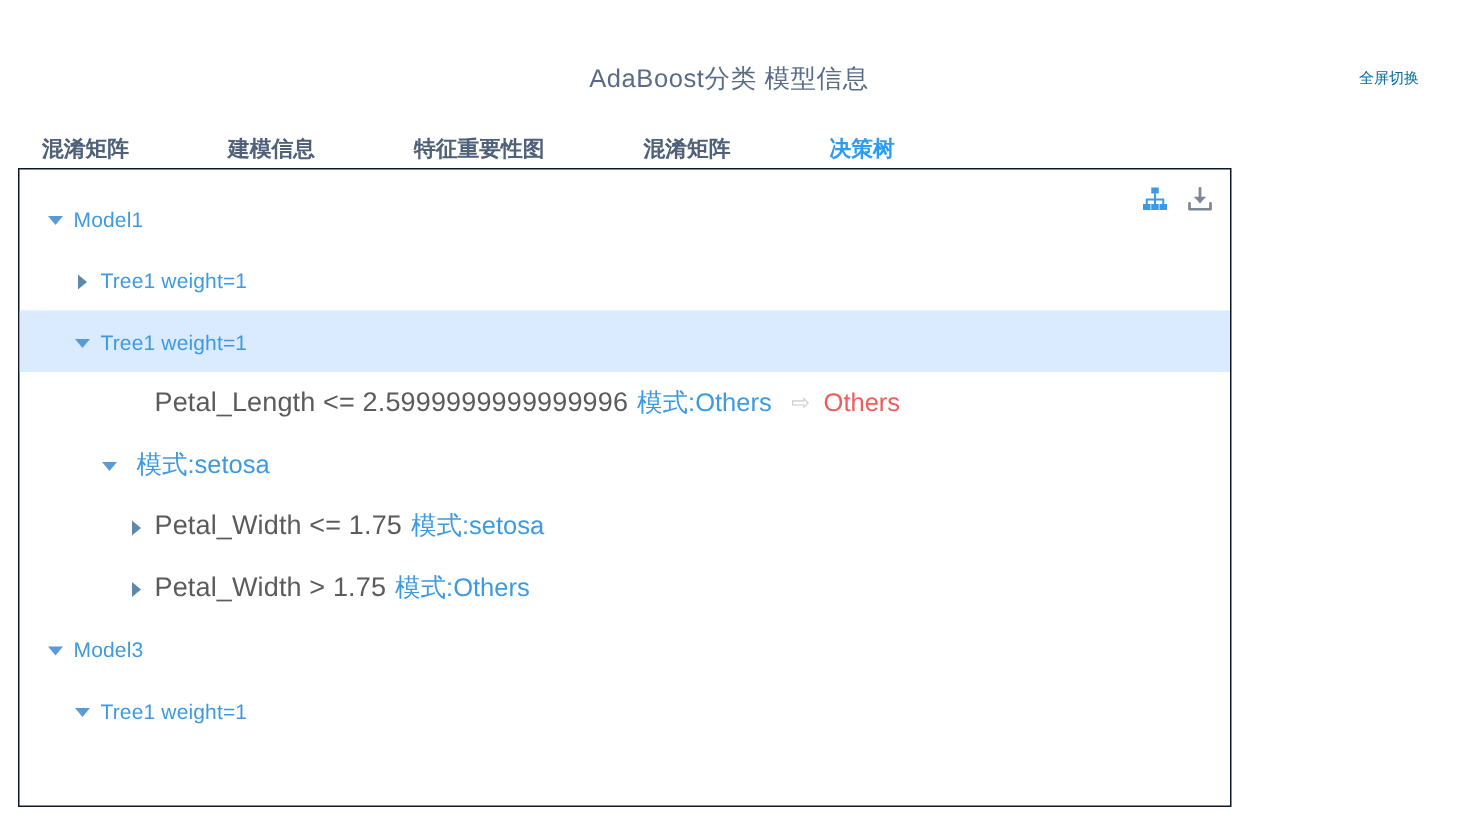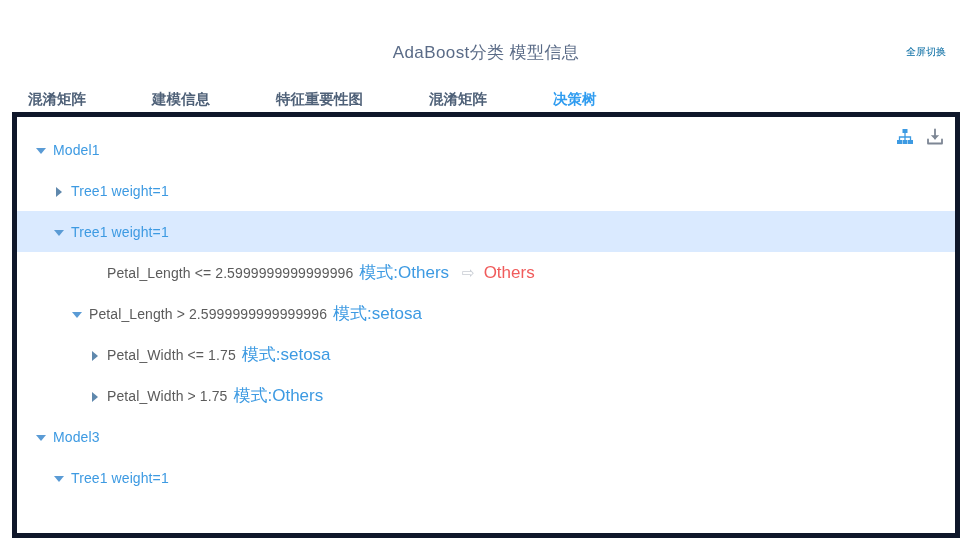--- a/index.html
+++ b/index.html
@@ -76,23 +76,23 @@
     height: 3px;
     border-radius: 2px;
     background: linear-gradient(to right, rgba(160,212,250,0.15), #2f9cf0 45%, rgba(160,212,250,0.15));
   }
 
   
   .panel {
     position: absolute;
     left: 12px;
     top: 112px;
-    width: 948px;
+    width: 809px;
     height: 426px;
-    border: 5px solid #0f172a;
+    border: 1px solid #0f172a;
     box-sizing: border-box;
     background: #fff;
     overflow: hidden;
   }
   .panel-actions {
     position: absolute;
     right: 10px;
     top: 10px;
     display: flex;
     align-items: center;
@@ -152,21 +152,21 @@
     border-left: 6px solid #5f88ad;
   }
   .arrow.none::before { content: none; }
 
   .node-label {
     font-size: 14px;
     color: #3d9ae2;
     letter-spacing: 0.1px;
   }
   .node-cond {
-    font-size: 14px;
+    font-size: 18px;
     color: #5b5b5b;
     letter-spacing: 0.1px;
   }
   .node-mode {
     font-size: 17px;
     color: #3d9ae2;
     margin-left: 6px;
   }
   .leaf-arrow {
     display: inline-block;
@@ -232,21 +232,20 @@
       </div>
       <div class="node-row lvl3">
         <span class="arrow none"></span>
         <span class="node-cond">Petal_Length &lt;= 2.5999999999999996</span>
         <span class="node-mode">模式:Others</span>
         <span class="leaf-arrow">⇨</span>
         <span class="leaf-value">Others</span>
       </div>
       <div class="node-row lvl2">
         <span class="arrow down"></span>
-        <span class="node-cond">Petal_Length &gt; 2.5999999999999996</span>
         <span class="node-mode">模式:setosa</span>
       </div>
       <div class="node-row lvl3">
         <span class="arrow right"></span>
         <span class="node-cond">Petal_Width &lt;= 1.75</span>
         <span class="node-mode">模式:setosa</span>
       </div>
       <div class="node-row lvl3">
         <span class="arrow right"></span>
         <span class="node-cond">Petal_Width &gt; 1.75</span>

